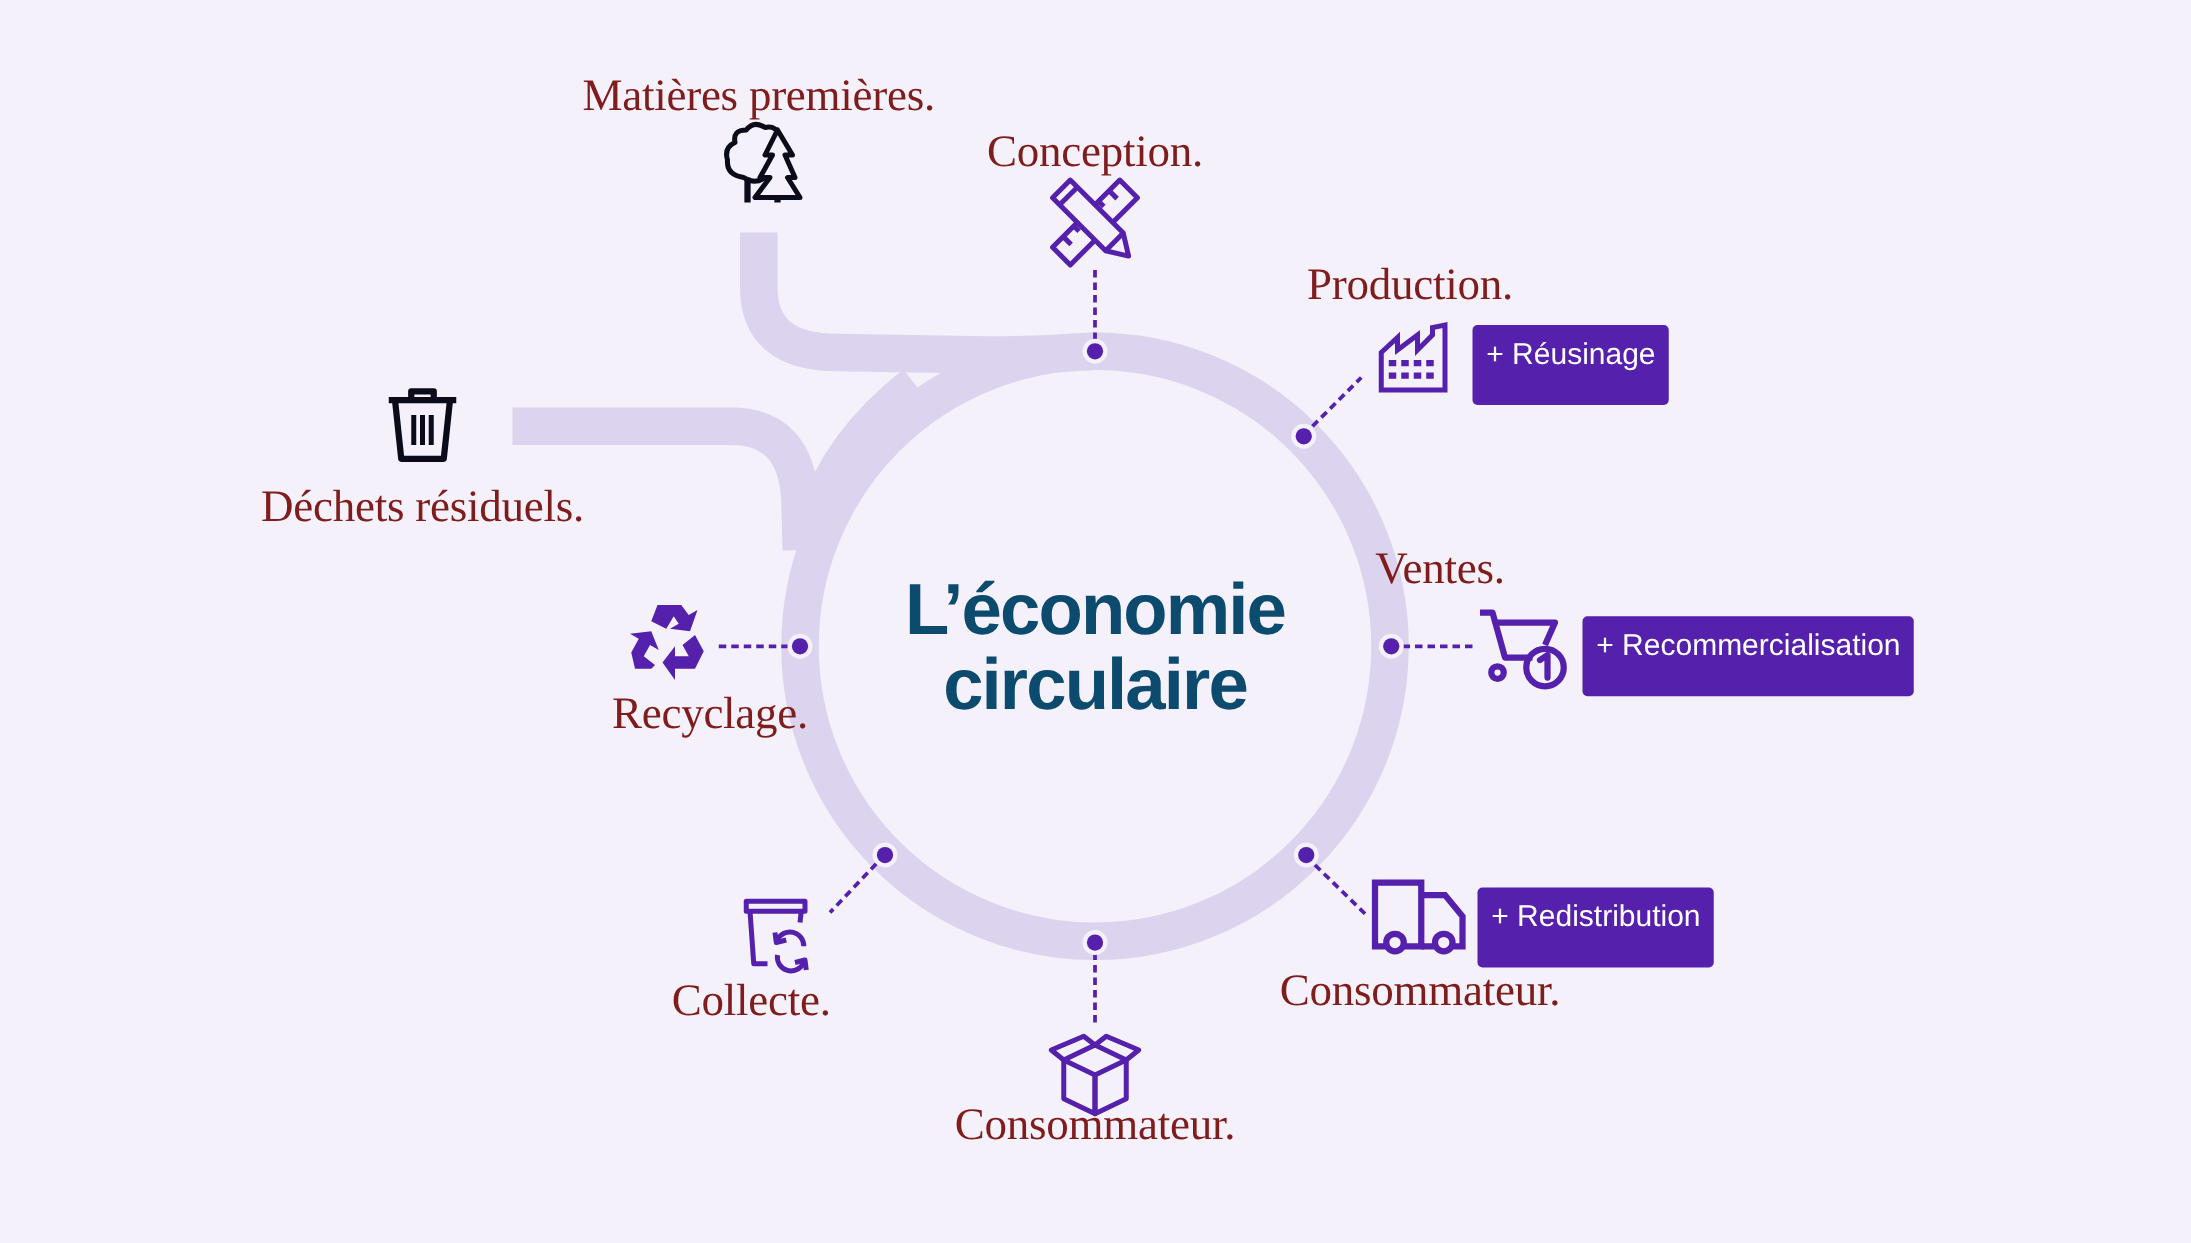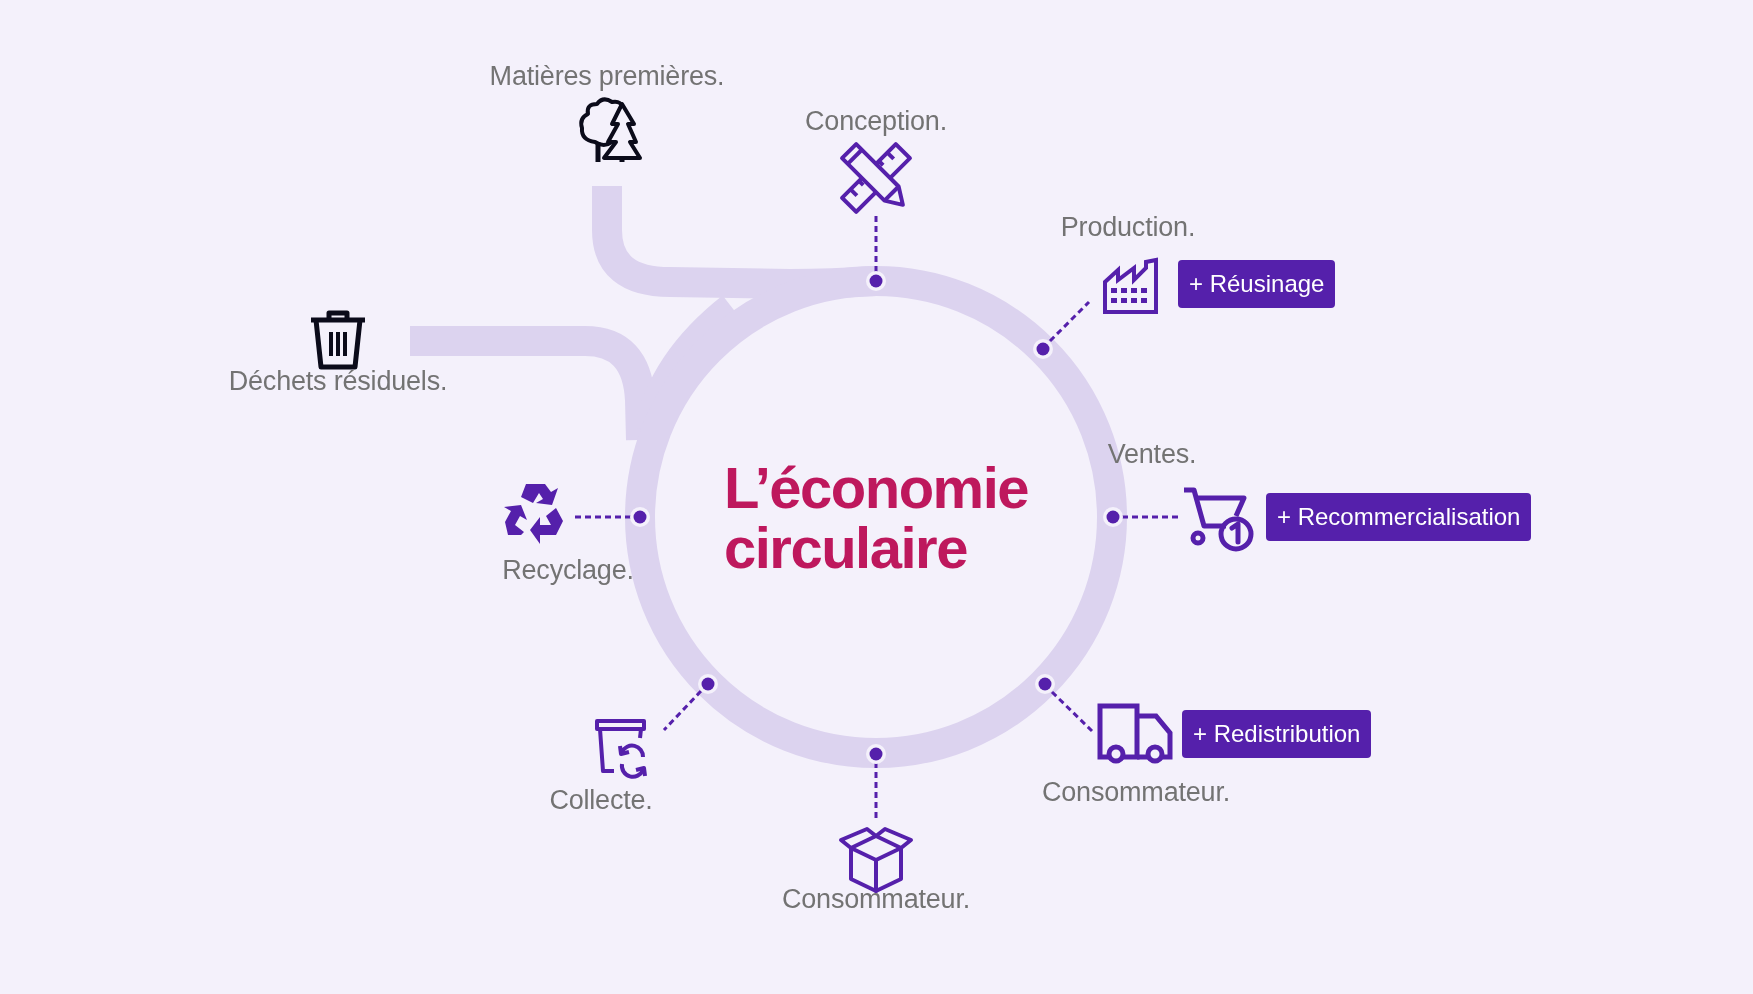--- a/index.html
+++ b/index.html
@@ -5,31 +5,31 @@
   html, body { margin: 0; padding: 0; }
   body {
     width: 1753px; height: 994px; overflow: hidden;
     background: #F4F1FB;
     font-family: "Liberation Sans", "DejaVu Sans", sans-serif;
     color: #0B0B1A;
     position: relative;
   }
   #diagram { position: absolute; left: 0; top: 0; }
   .lbl {
-    position: absolute; font-size: 27px; line-height: 32px; white-space: nowrap;
-    transform: translateX(-50%); color: #737373; letter-spacing: -0.2px;
+    position: absolute; font-size: 36px; line-height: 32px; white-space: nowrap;
+    transform: translateX(-50%); color: #7f1d1d; letter-spacing: -0.2px; font-family: Liberation Serif, serif;
   }
   .badge {
     position: absolute; background: #5520AB; color: #FFFFFF; font-size: 24px;
-    height: 48px; line-height: 48px; padding: 0 11px; border-radius: 4px; white-space: nowrap;
+    height: 64px; line-height: 48px; padding: 0 11px; border-radius: 4px; white-space: nowrap;
   }
   .title {
     position: absolute; left: 876px; top: 458px; transform: translateX(-50%);
-    text-align: left; font-weight: bold; font-size: 58px; line-height: 60px;
-    letter-spacing: -1.5px; color: #be185d; white-space: nowrap;
+    text-align: center; font-weight: bold; font-size: 58px; line-height: 60px;
+    letter-spacing: -1.5px; color: #0c4a6e; white-space: nowrap;
   }
   .title span { display: block; }
 </style>
 </head>
 <body>
 
 <svg id="diagram" width="1753" height="994" viewBox="0 0 1753 994" xmlns="http://www.w3.org/2000/svg">
 
   <g fill="none" stroke="#DCD3EF" stroke-width="30">
 
@@ -167,21 +167,21 @@
     <line x1="345" y1="332" x2="345" y2="356" stroke-width="4"></line>
   </g>
 </svg>
 
 <div class="title">
   <span>L’économie</span>
   <span>circulaire</span>
 </div>
 
 <div class="lbl" style="left:607px; top:60px;">Matières premières.</div>
-<div class="lbl" style="left:338px; top:365px;">Déchets résiduels.</div>
+<div class="lbl" style="left:338px; top:389px;">Déchets résiduels.</div>
 <div class="lbl" style="left:876px; top:105px;">Conception.</div>
 <div class="lbl" style="left:1128px; top:211px;">Production.</div>
 <div class="lbl" style="left:1152px; top:438px;">Ventes.</div>
 <div class="lbl" style="left:1136px; top:776px;">Consommateur.</div>
 <div class="lbl" style="left:876px; top:883px;">Consommateur.</div>
 <div class="lbl" style="left:601px; top:784px;">Collecte.</div>
 <div class="lbl" style="left:568px; top:554px;">Recyclage.</div>
 
 <div class="badge" style="left:1178px; top:260px;">+ Réusinage</div>
 <div class="badge" style="left:1266px; top:493px;">+ Recommercialisation</div>

